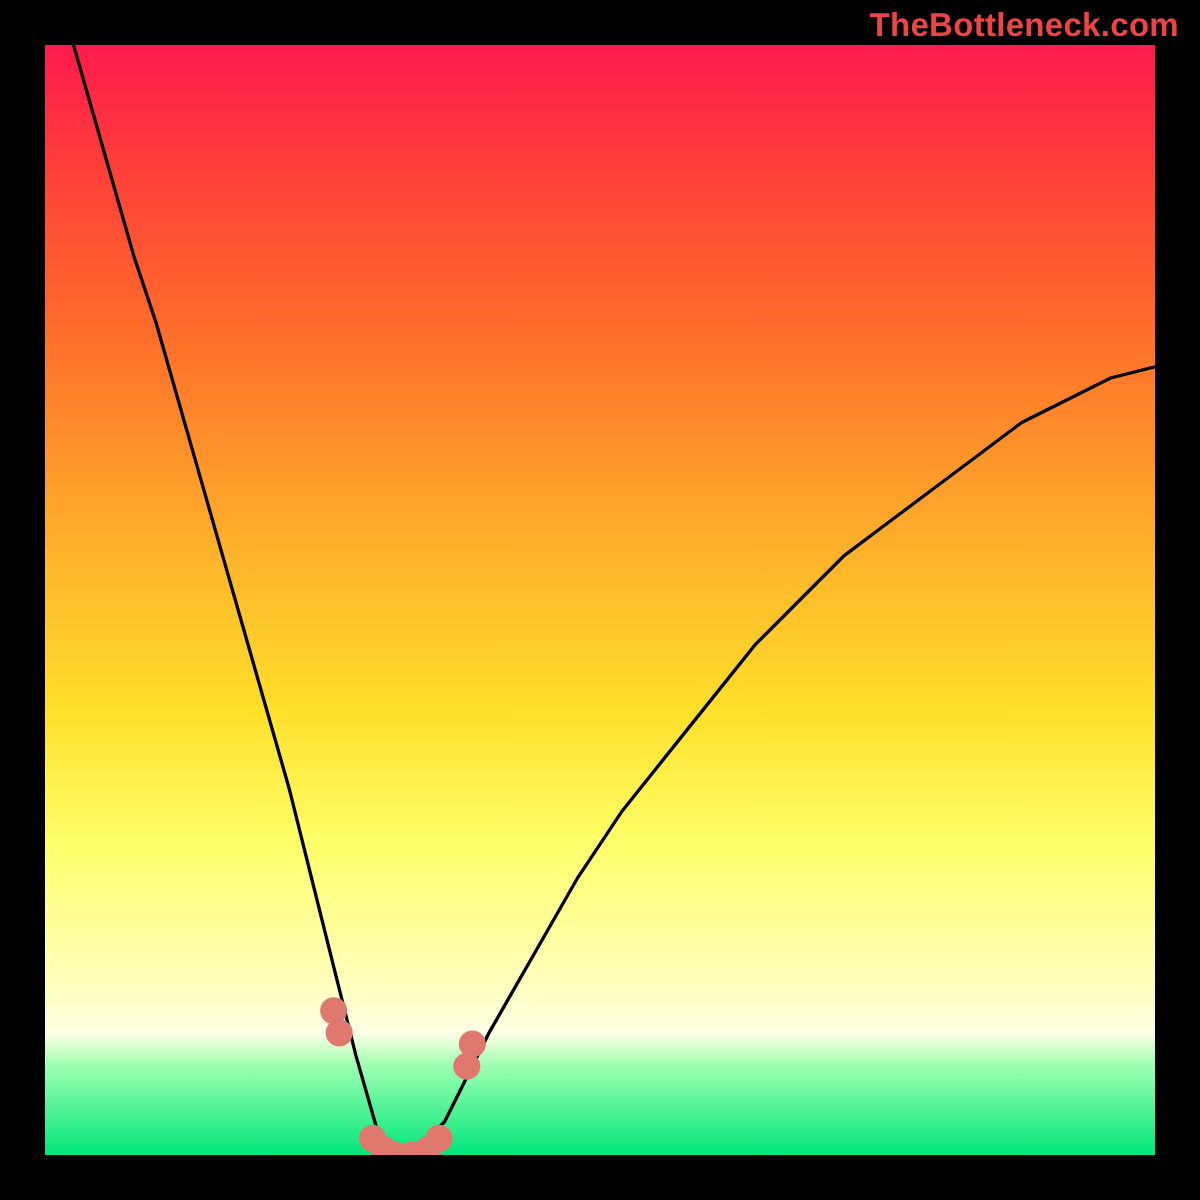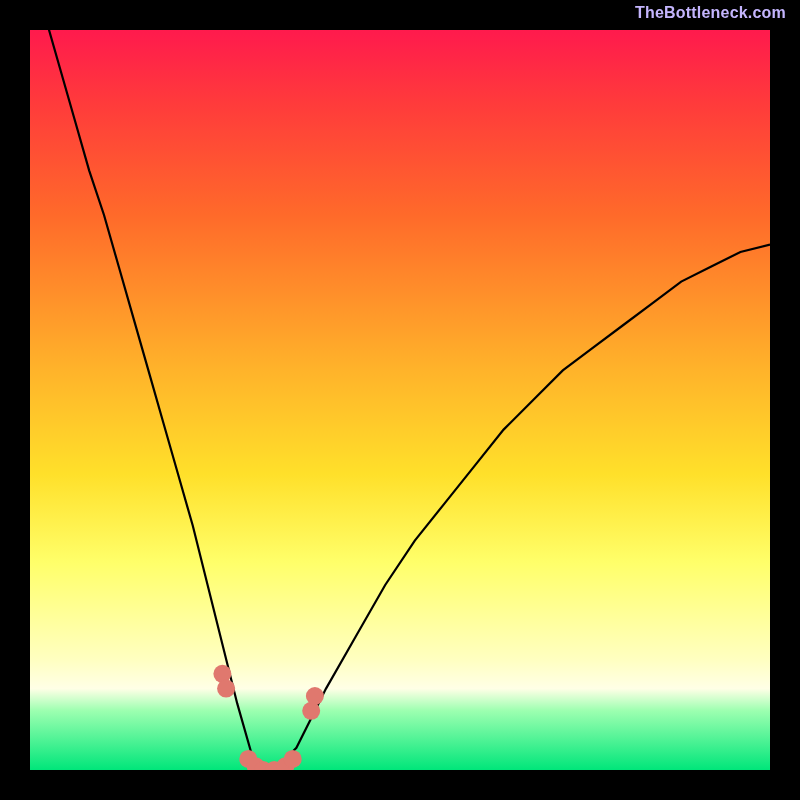--- a/index.html
+++ b/index.html
@@ -30,22 +30,22 @@
       #ffff6a 72%,
       #ffffc0 85%,
       #ffffe6 89%,
       #9cffb0 92%,
       #00e67a 100%);
   }
   .watermark {
     position: absolute;
     top: 4px;
     right: 14px;
-    color: #c4b5fd;
-    font-size: 16px;
+    color: #ef4444;
+    font-size: 22px;
     font-weight: 600;
     letter-spacing: 0.2px;
   }
   svg.curves {
     position: absolute;
     top: 0; left: 0;
     width: 740px; height: 740px;
   }
 </style>
 </head>

